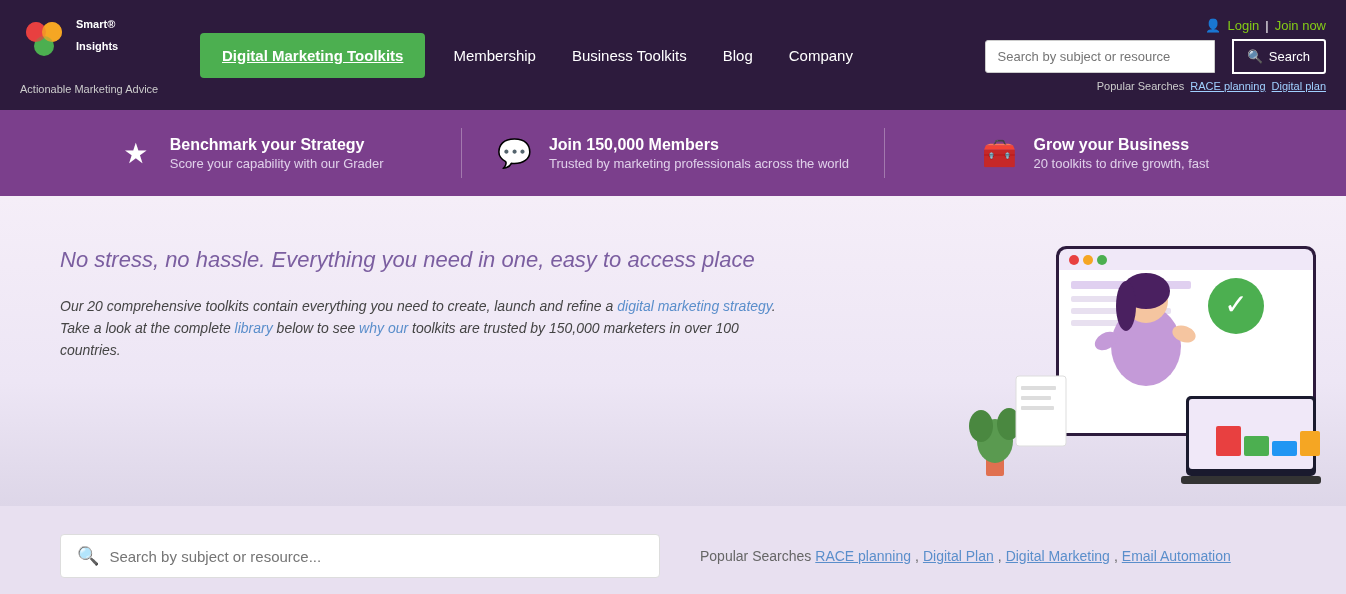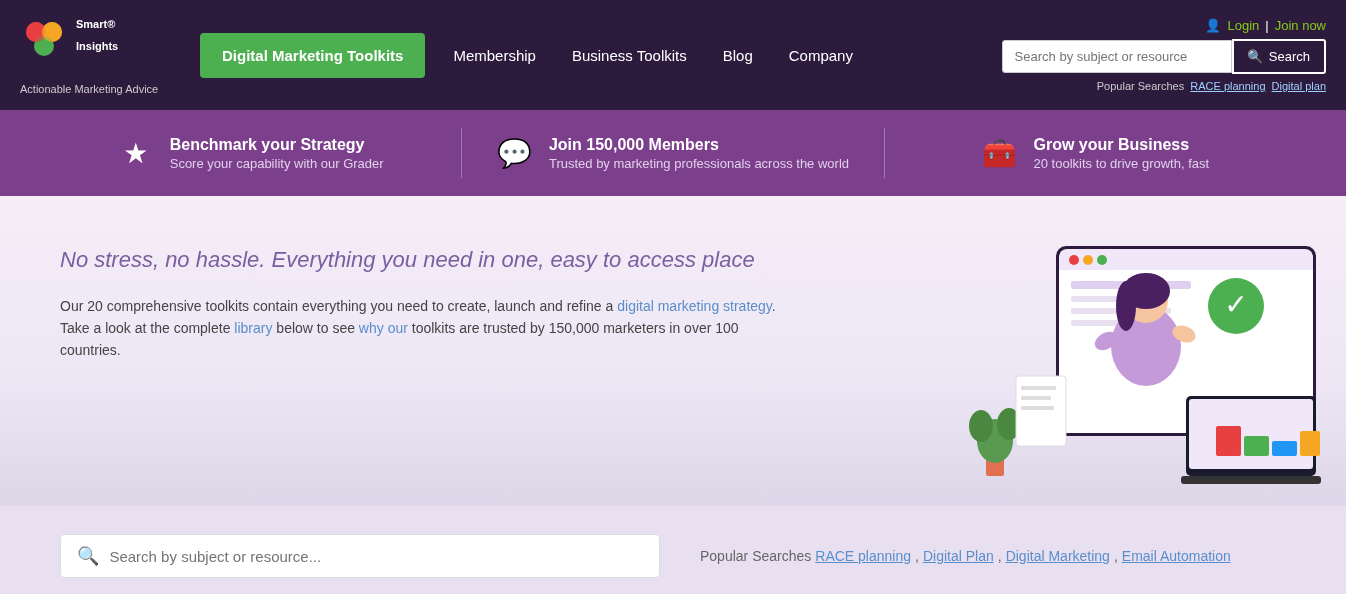--- a/index.html
+++ b/index.html
@@ -55,20 +55,21 @@
       background-color: #4caf50;
       color: white;
       padding: 14px 22px;
       border: none;
       cursor: pointer;
       font-size: 15px;
       font-weight: bold;
       border-radius: 4px;
       margin-right: 10px;
       white-space: nowrap;
+      text-decoration: underline;
     }
     .nav-link {
       color: white;
       text-decoration: none;
       font-size: 15px;
       padding: 10px 18px;
       white-space: nowrap;
       cursor: pointer;
     }
     .header-right {
@@ -82,21 +83,21 @@
       color: white;
       font-size: 13px;
       display: flex;
       align-items: center;
       gap: 6px;
     }
     .login-area a { color: #84cc16; text-decoration: none; }
     .search-bar-header {
       display: flex;
       align-items: center;
-      gap: 0;
+      gap: 17px;
     }
     .search-input-header {
       border: 1px solid #ccc;
       padding: 8px 12px;
       font-size: 13px;
       width: 230px;
       border-radius: 3px 0 0 3px;
       outline: none;
       color: #555;
     }
@@ -187,20 +188,21 @@
       color: #7b5ea0;
       font-style: italic;
       margin-bottom: 20px;
       line-height: 1.3;
     }
     .hero-body {
       font-size: 14px;
       color: #444;
       line-height: 1.6;
       max-width: 720px;
+      font-style: italic;
     }
     .hero-body a { color: #5a8ecb; text-decoration: none; }
     .hero-image {
       position: absolute;
       right: 0;
       bottom: 0;
       width: 420px;
       height: 280px;
     }
 

